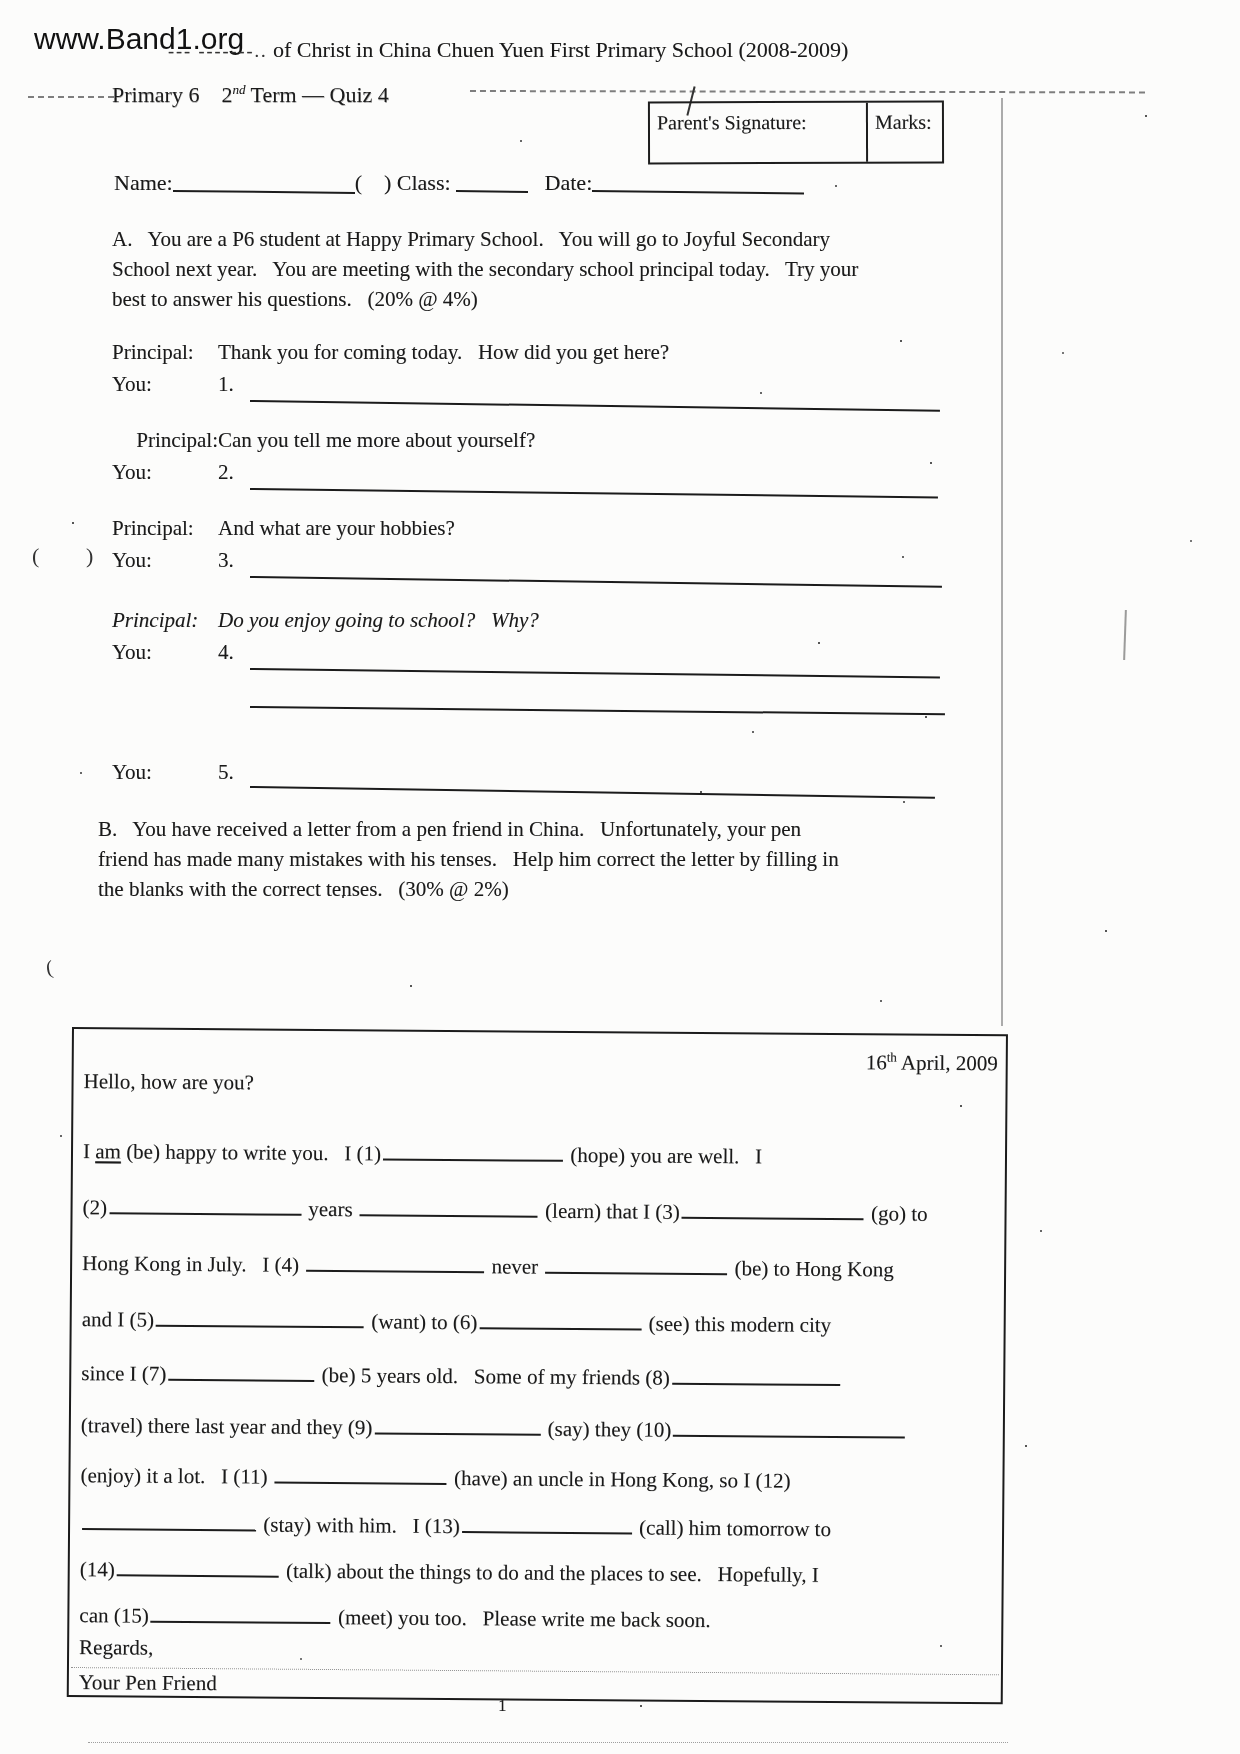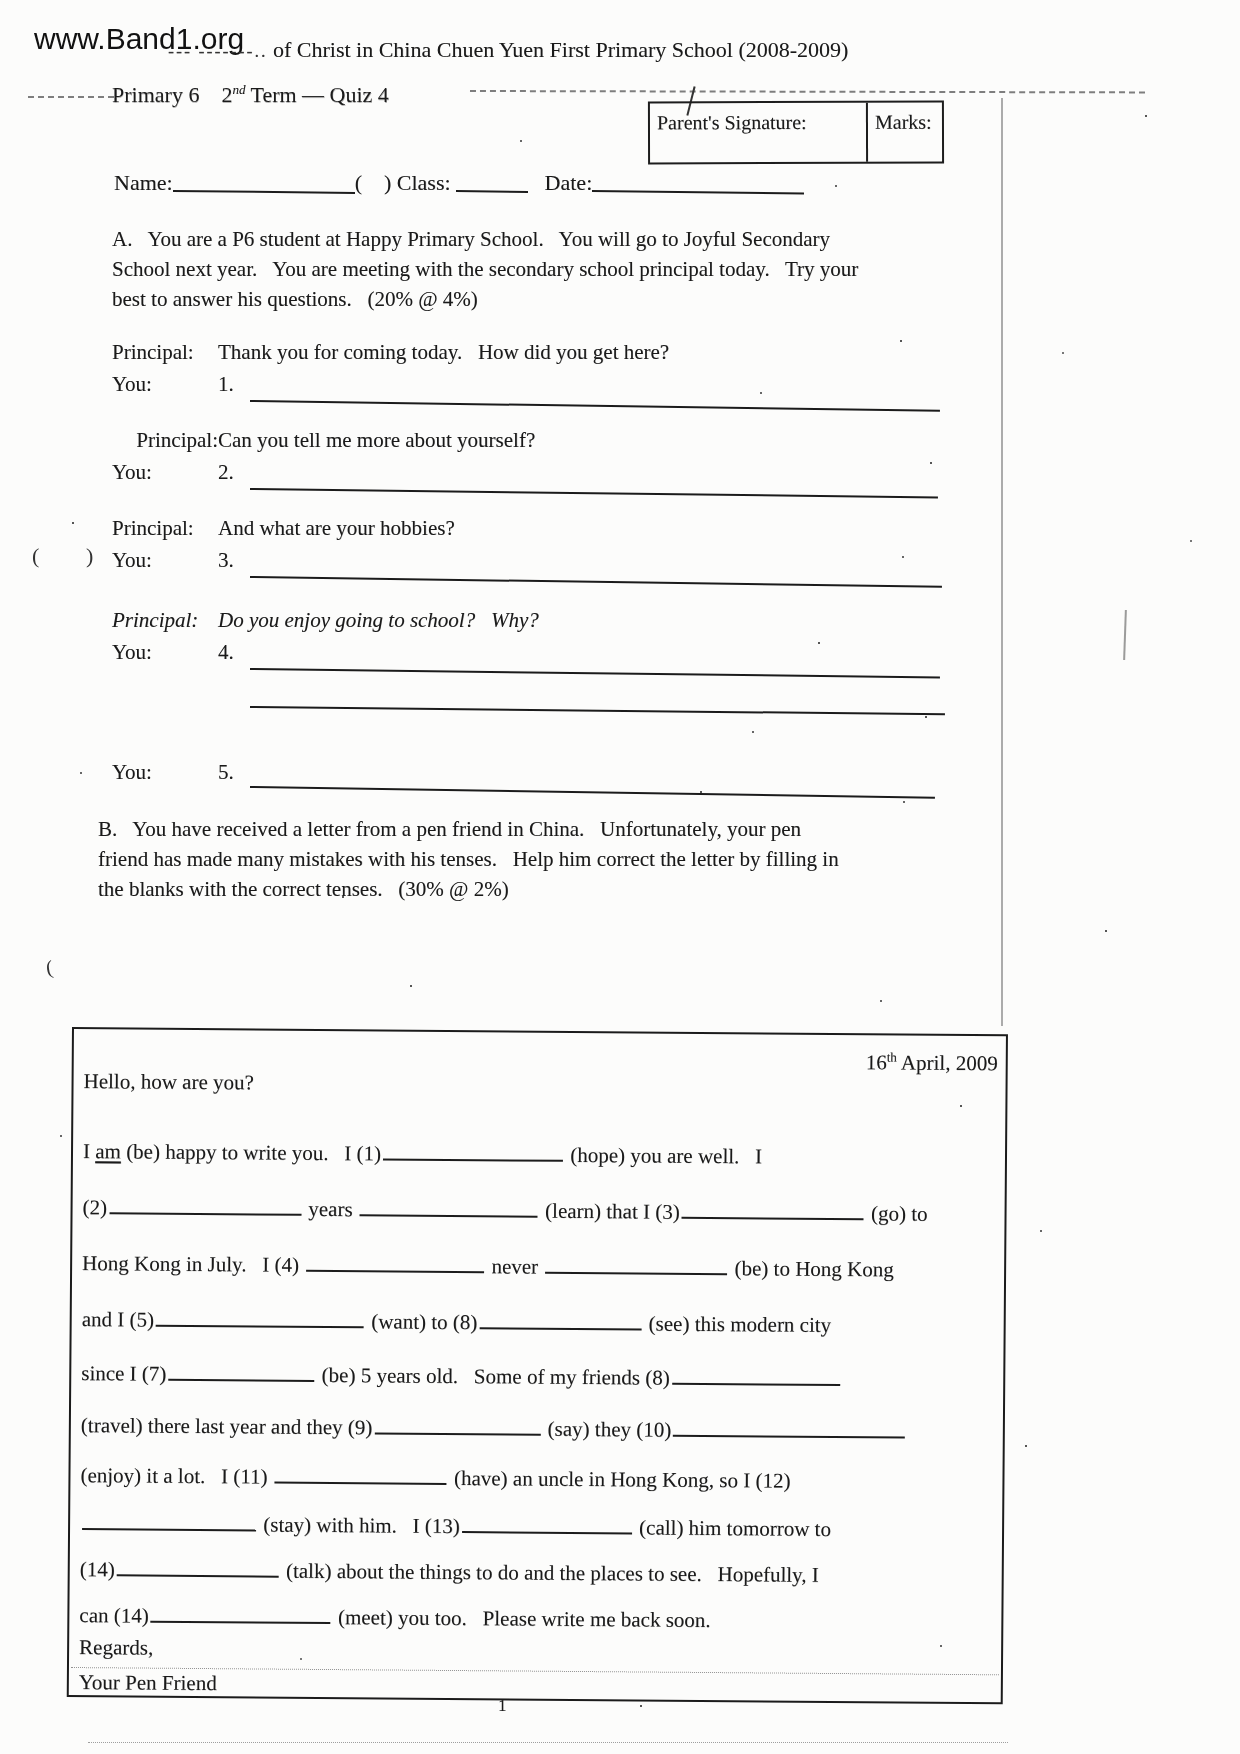--- a/index.html
+++ b/index.html
@@ -116,33 +116,33 @@
   <div class="abs letterbox">
     <div class="lt" style="top:14px;text-align:right;"><span>16</span><sup>th</sup><span> April, 2009</span></div>
     <div class="lt" style="top:40px;">Hello, how are you?</div>
 
     <div class="lt" style="top:108px;"><span>I </span><span class="ul">am</span><span> (be) happy to write you.   I (1)</span><span class="bl" style="width:180px;"></span><span> (hope) you are well.   I</span></div>
 
     <div class="lt" style="top:164px;"><span>(2)</span><span class="bl" style="width:192px;"></span><span> years </span><span class="bl" style="width:178px;"></span><span> (learn) that I (3)</span><span class="bl" style="width:182px;"></span><span> (go) to</span></div>
 
     <div class="lt" style="top:220px;"><span>Hong Kong in July.   I (4) </span><span class="bl" style="width:178px;"></span><span> never </span><span class="bl" style="width:182px;"></span><span> (be) to Hong Kong</span></div>
 
-    <div class="lt" style="top:276px;"><span>and I (5)</span><span class="bl" style="width:208px;"></span><span> (want) to (8)</span><span class="bl" style="width:162px;"></span><span> (see) this modern city</span></div>
+    <div class="lt" style="top:276px;"><span>and I (5)</span><span class="bl" style="width:208px;"></span><span> (want) to (6)</span><span class="bl" style="width:162px;"></span><span> (see) this modern city</span></div>
 
     <div class="lt" style="top:330px;"><span>since I (7)</span><span class="bl" style="width:146px;"></span><span> (be) 5 years old.   Some of my friends (8)</span><span class="bl" style="width:168px;"></span></div>
 
     <div class="lt" style="top:382px;"><span>(travel) there last year and they (9)</span><span class="bl" style="width:166px;"></span><span> (say) they (10)</span><span class="bl" style="width:232px;"></span></div>
 
     <div class="lt" style="top:432px;"><span>(enjoy) it a lot.   I (11) </span><span class="bl" style="width:172px;"></span><span> (have) an uncle in Hong Kong, so I (12)</span></div>
 
     <div class="lt" style="top:480px;"><span class="bl" style="width:174px;"></span><span> (stay) with him.   I (13)</span><span class="bl" style="width:170px;"></span><span> (call) him tomorrow to</span></div>
 
     <div class="lt" style="top:526px;"><span>(14)</span><span class="bl" style="width:162px;"></span><span> (talk) about the things to do and the places to see.   Hopefully, I</span></div>
 
-    <div class="lt" style="top:572px;"><span>can (14)</span><span class="bl" style="width:180px;"></span><span> (meet) you too.   Please write me back soon.</span></div>
+    <div class="lt" style="top:572px;"><span>can (15)</span><span class="bl" style="width:180px;"></span><span> (meet) you too.   Please write me back soon.</span></div>
 
     <div class="lt" style="top:606px;">Regards,</div>
     <div class="abs dotline" style="left:2px;right:2px;top:638px;opacity:.8;"></div>
     <div class="lt" style="top:641px;">Your Pen Friend</div>
   </div>
 
   <div class="abs vline" style="left:1001px;top:98px;height:928px;opacity:.45;"></div>
   <div class="abs vline" style="left:1124px;top:610px;height:50px;opacity:.55;transform:rotate(2deg);"></div>
 
   <div class="abs pagenum" style="left:498px;top:1696px;">1</div>

